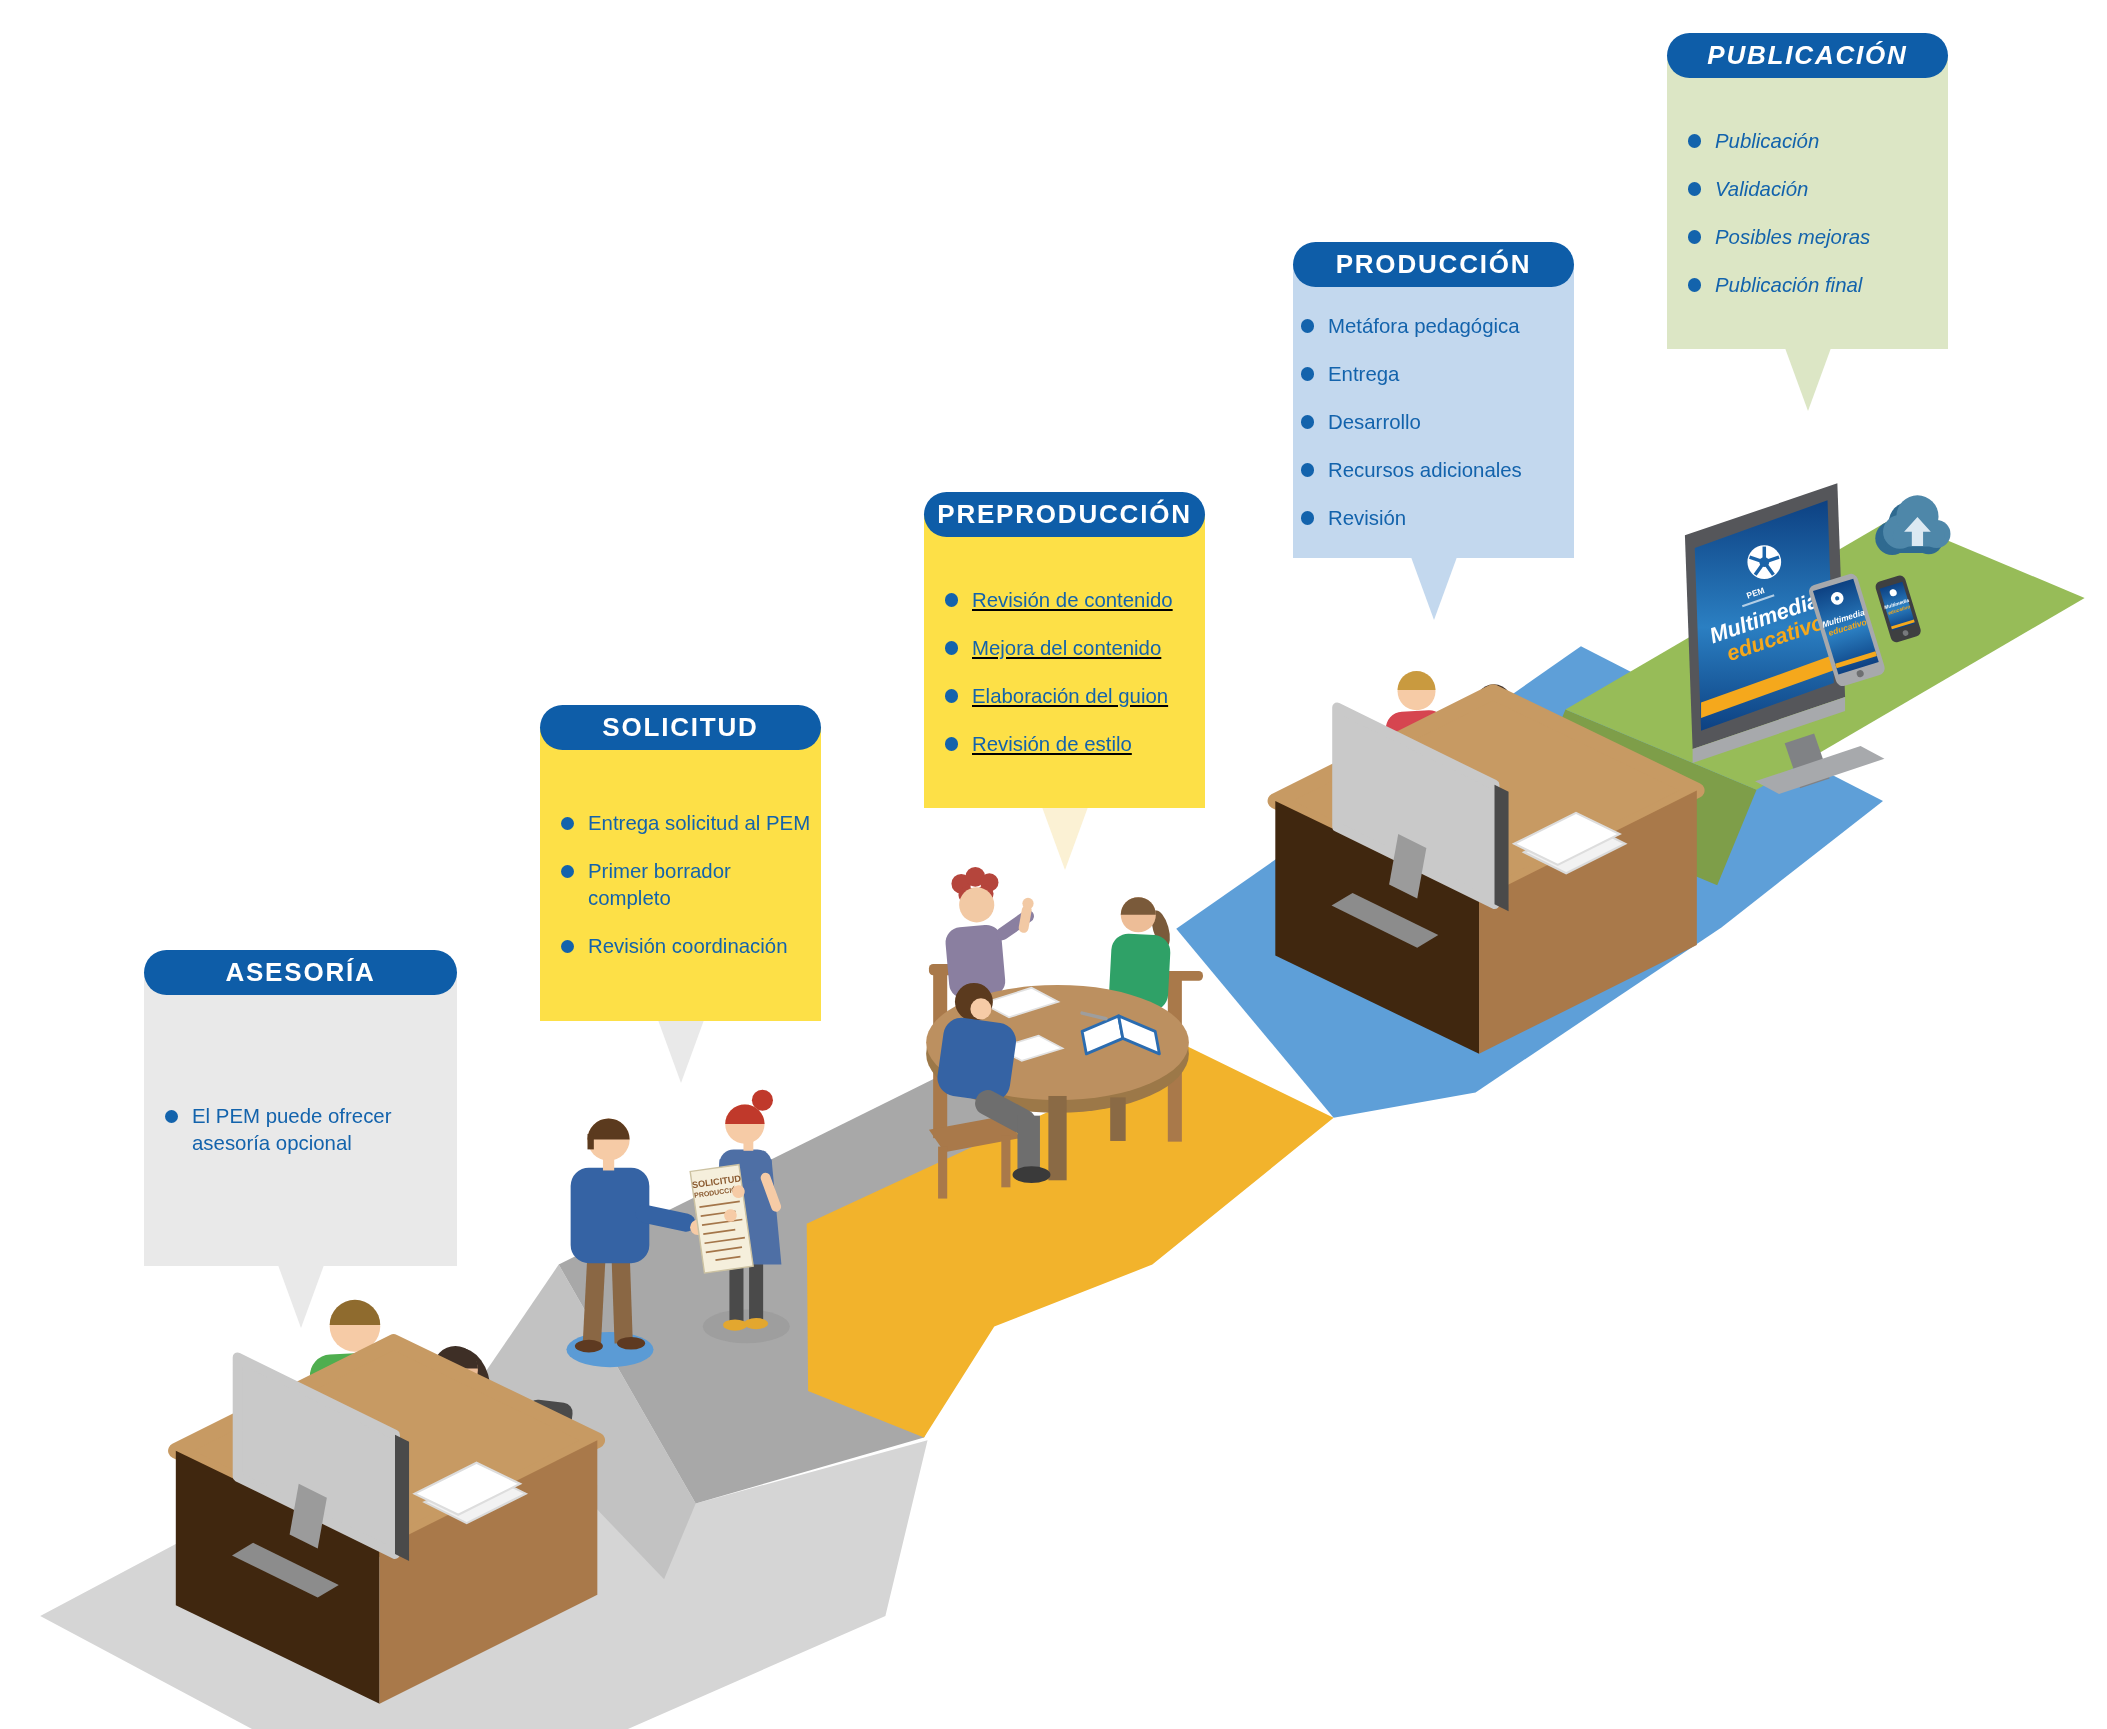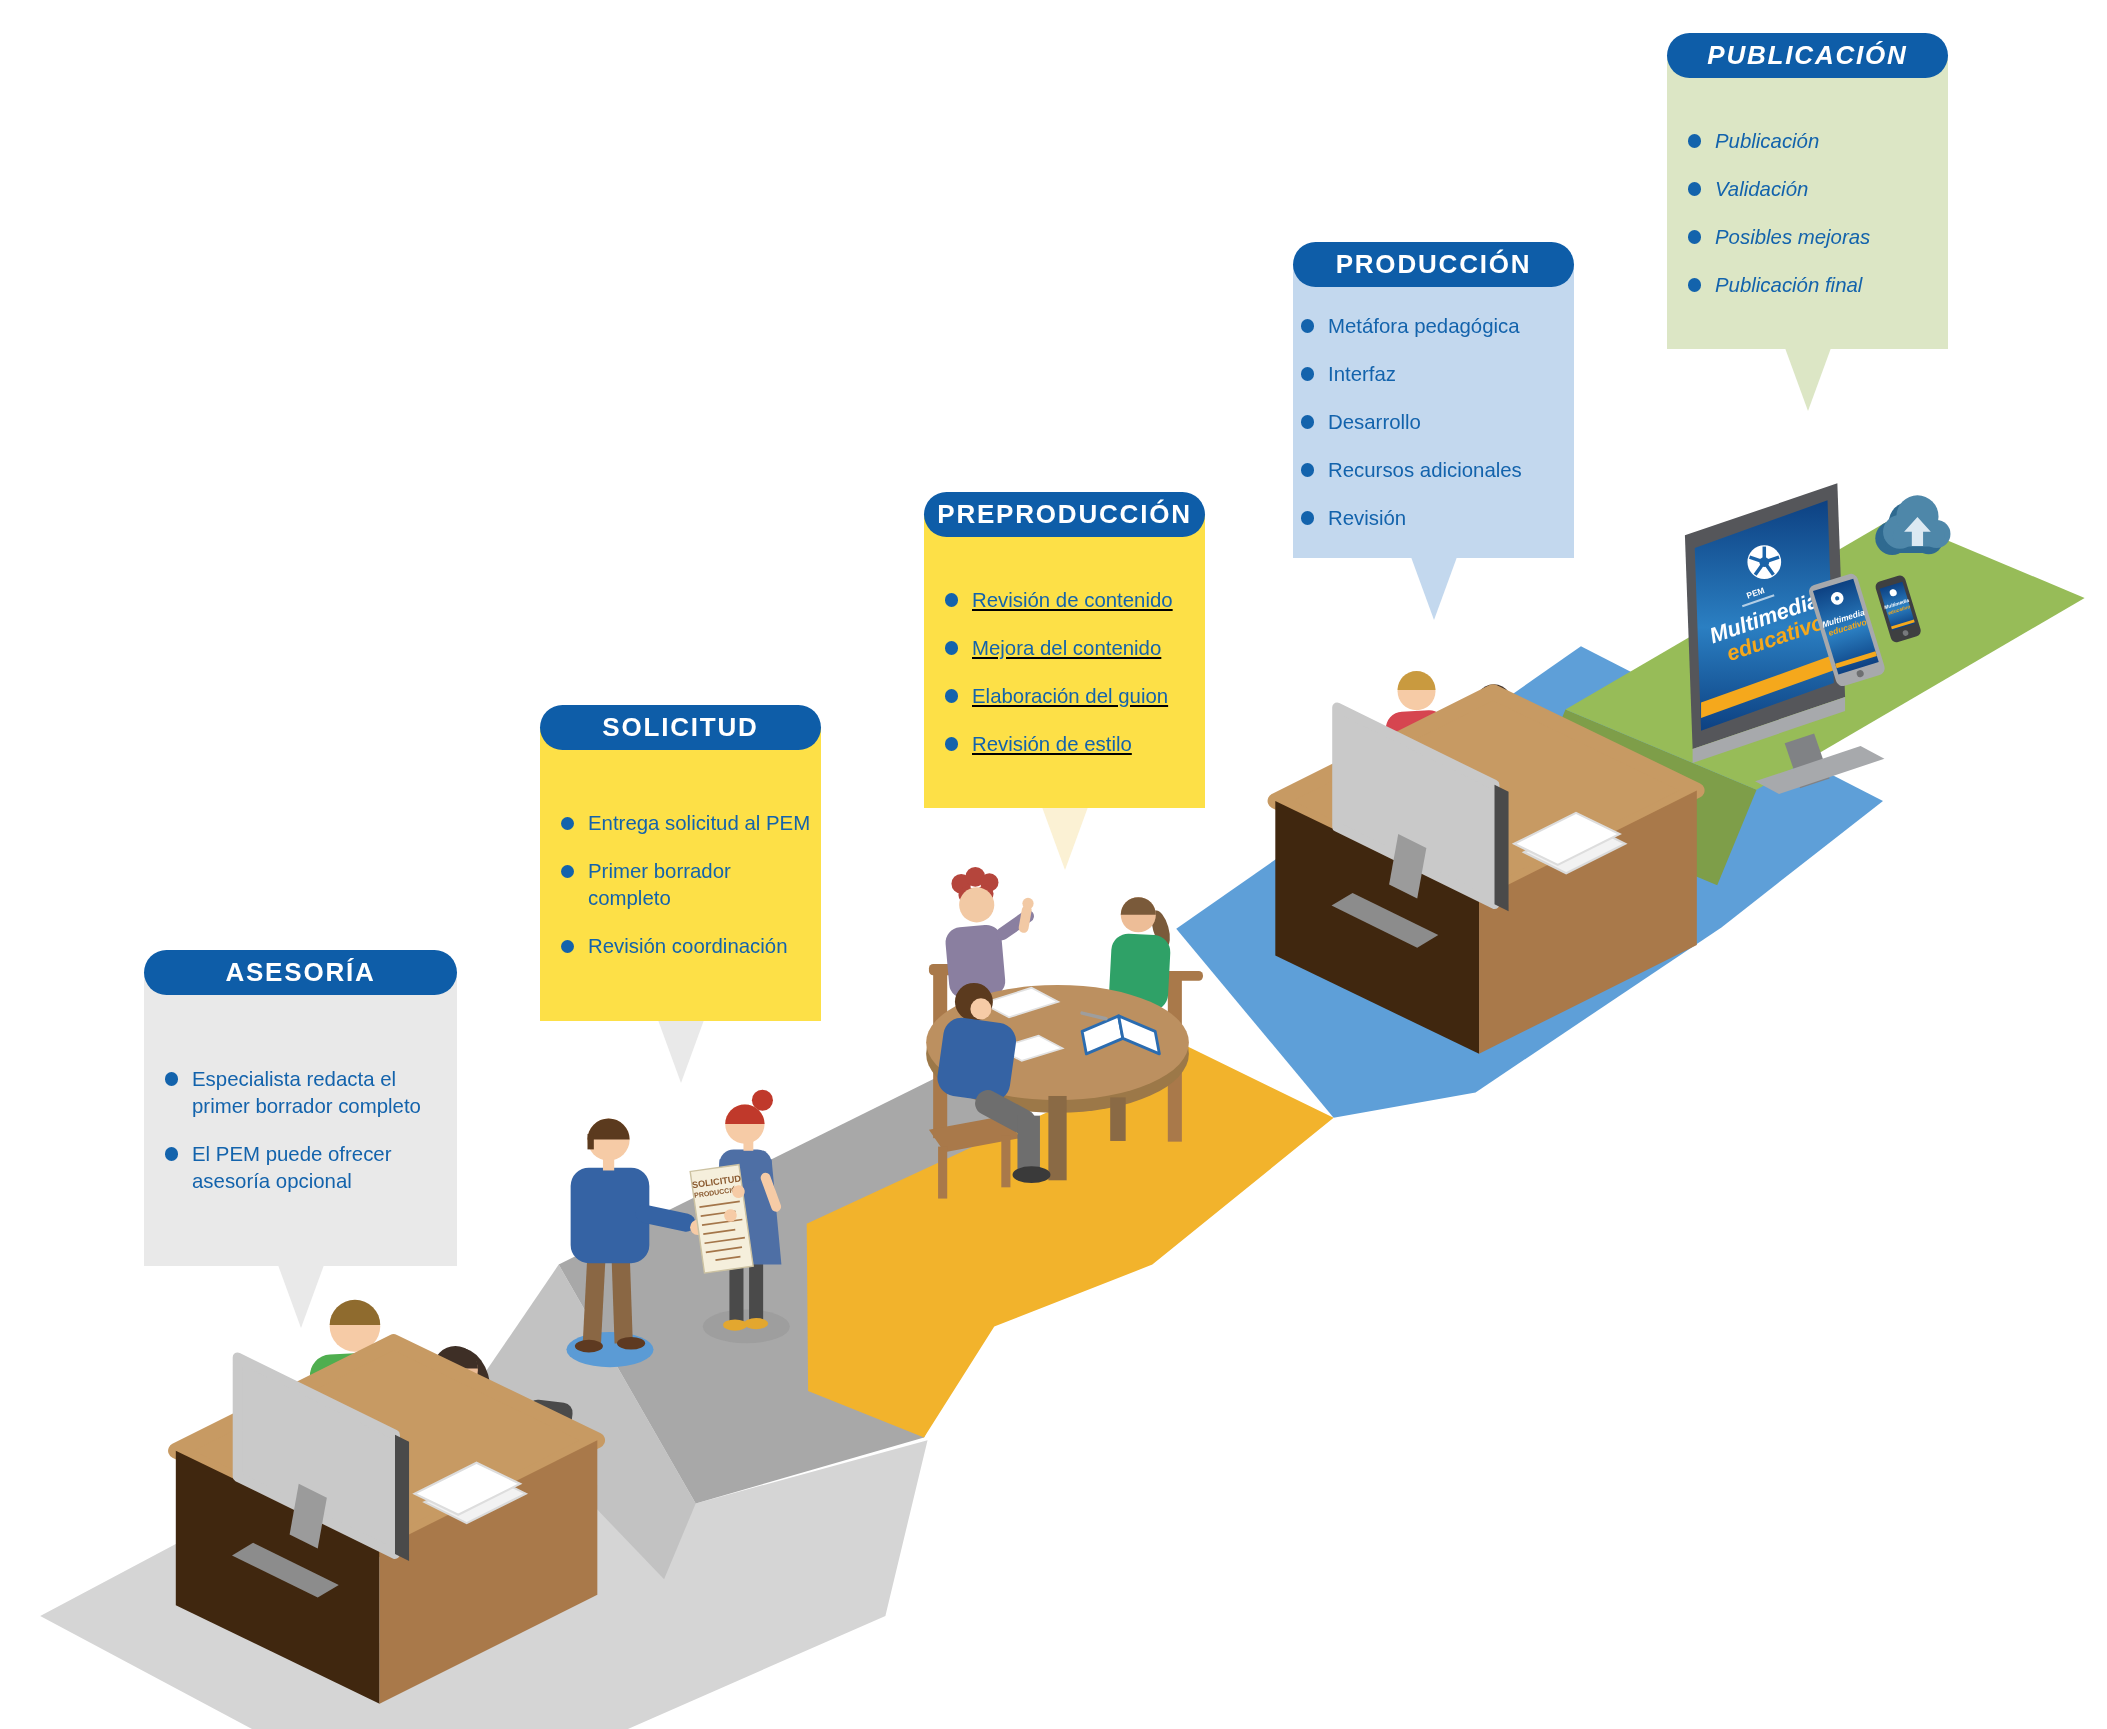--- a/index.html
+++ b/index.html
@@ -284,21 +284,20 @@
       <polygon points="2729,736 2748,757 2737,757 2737,777 2721,777 2721,757 2710,757" fill="#DCE9F2"></polygon>
     </g>
   </g>
 </svg>
 
 <div class="callout c1">
   <div class="tail"></div>
   <div class="pill">ASESORÍA</div>
   <div class="bodybg">
     <ul class="items">
-      <li>Especialista redacta el primer borrador completo</li>
       <li>El PEM puede ofrecer asesoría opcional</li>
     </ul>
   </div>
 </div>
 
 <div class="callout c2">
   <div class="tail"></div>
   <div class="pill">SOLICITUD</div>
   <div class="bodybg">
     <ul class="items">
@@ -321,21 +320,21 @@
     </ul>
   </div>
 </div>
 
 <div class="callout c4">
   <div class="tail"></div>
   <div class="pill">PRODUCCIÓN</div>
   <div class="bodybg">
     <ul class="items">
       <li>Metáfora pedagógica</li>
-      <li>Interfaz</li>
+      <li>Entrega</li>
       <li>Desarrollo</li>
       <li>Recursos adicionales</li>
       <li>Revisión</li>
     </ul>
   </div>
 </div>
 
 <div class="callout c5">
   <div class="tail"></div>
   <div class="pill">PUBLICACIÓN</div>

